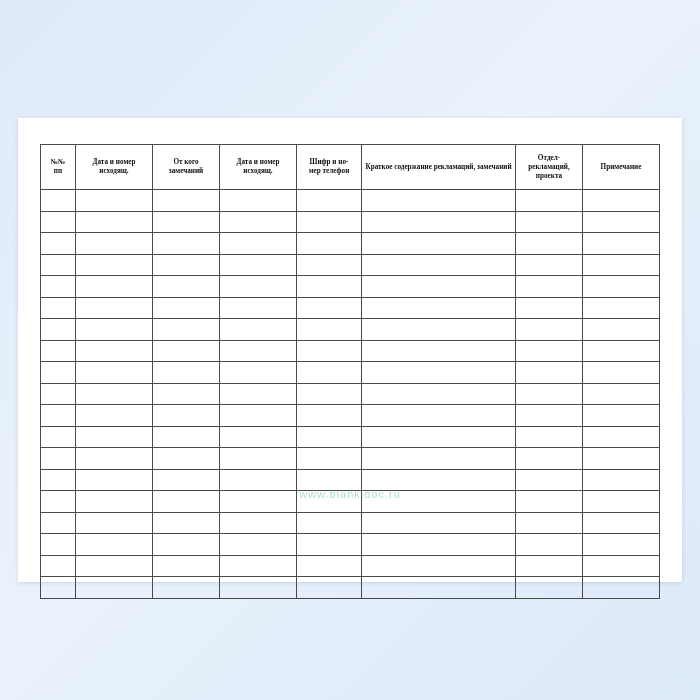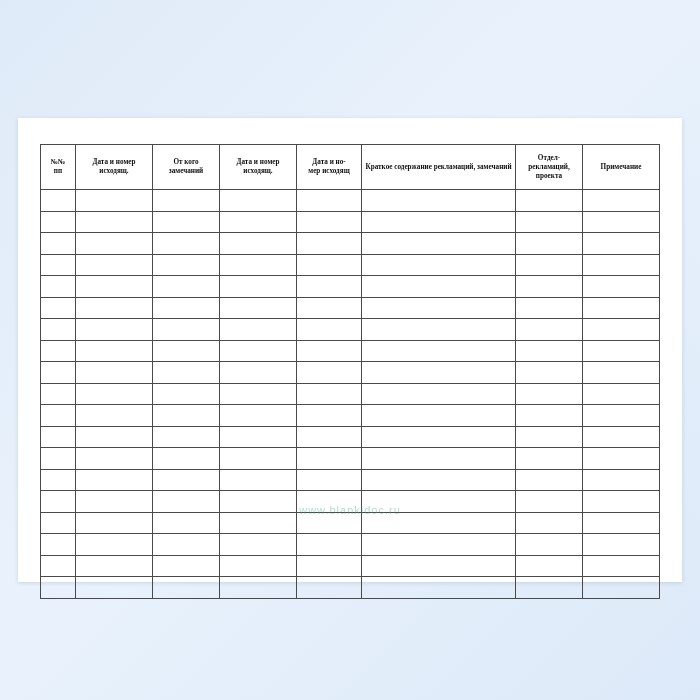--- a/index.html
+++ b/index.html
@@ -64,21 +64,21 @@
   .c1 { width: 72px; }
   .c2 { width: 62px; }
   .c3 { width: 72px; }
   .c4 { width: 60px; }
   .c5 { width: auto; }
   .c6 { width: 62px; }
   .c7 { width: 72px; }
   .watermark {
     position: absolute;
     left: 50%;
-    top: 386px;
+    top: 370px;
     transform: translateX(-50%);
     font-family: "Liberation Sans", sans-serif;
     font-size: 11px;
     letter-spacing: 1px;
     color: rgba(60, 170, 120, 0.40);
     white-space: nowrap;
     pointer-events: none;
     user-select: none;
   }
 </style>
@@ -102,22 +102,22 @@
           </th>
           <th class="c2">
             <div>От кого</div>
             <div>замечаний</div>
           </th>
           <th class="c3">
             <div>Дата и номер</div>
             <div>исходящ.</div>
           </th>
           <th class="c4">
-            <div>Дата и но-</div>
-            <div>мер исходящ</div>
+            <div>Шифр и но-</div>
+            <div>мер телефон</div>
           </th>
           <th class="c5">
             <div>Краткое содержание рекламаций, замечаний</div>
           </th>
           <th class="c6">
             <div>Отдел-</div>
             <div>рекламаций,</div>
             <div>проекта</div>
           </th>
           <th class="c7">

